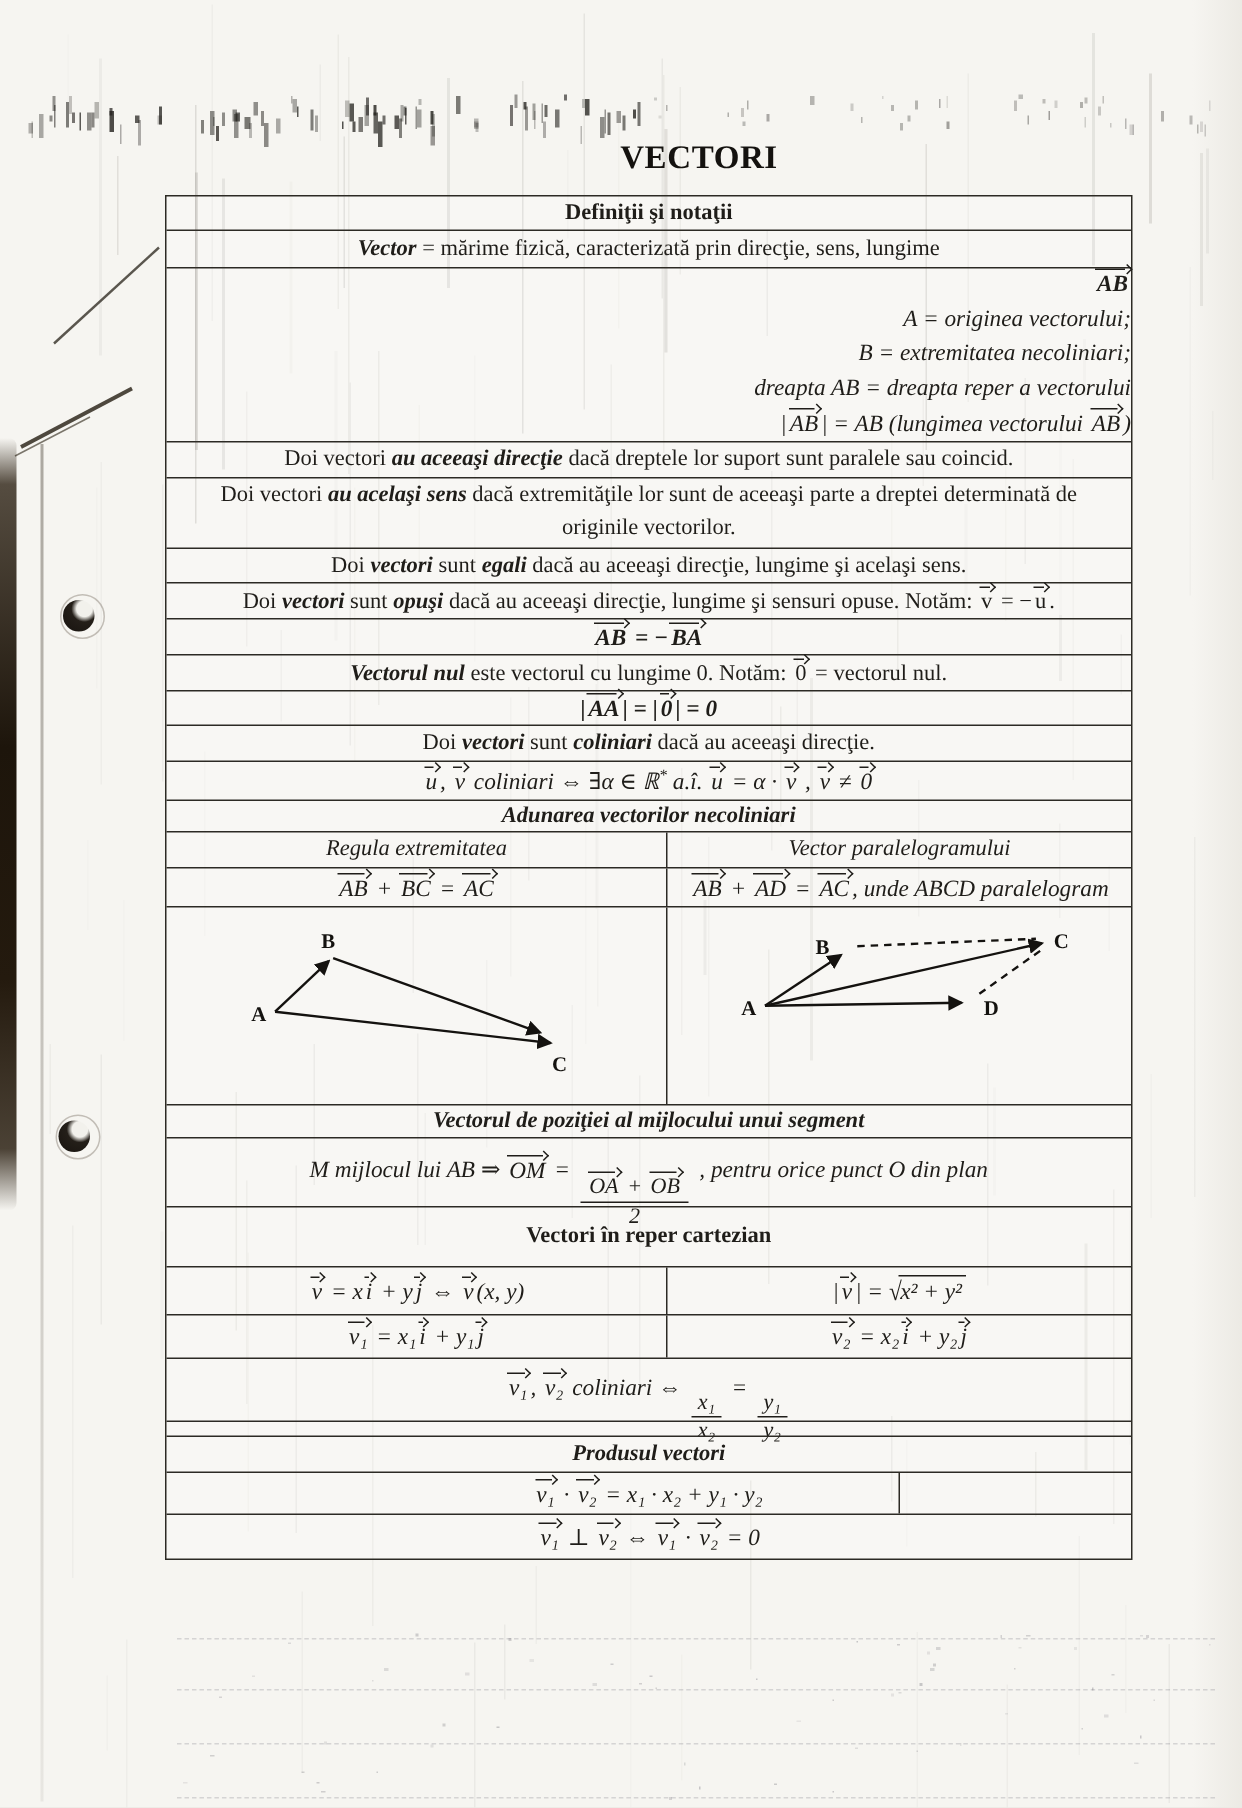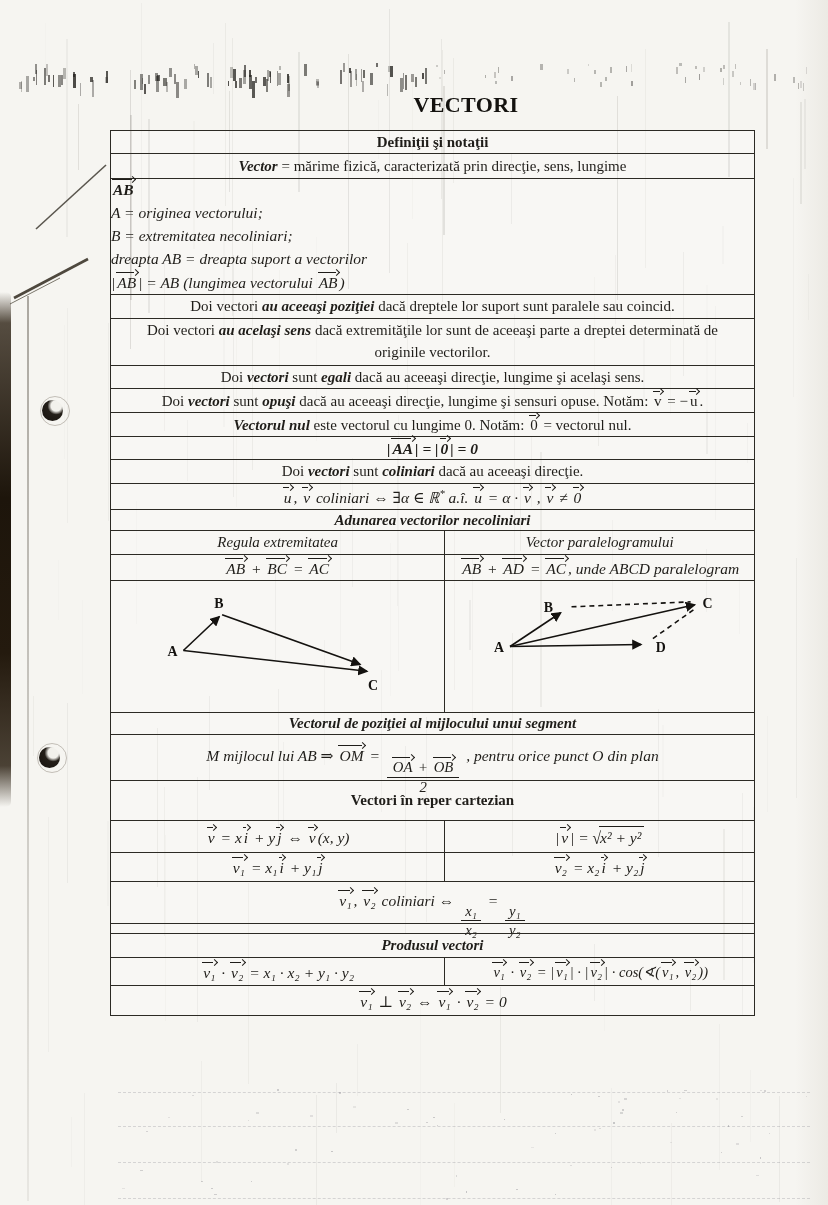--- a/index.html
+++ b/index.html
@@ -5,21 +5,21 @@
   html,body{margin:0;padding:0;background:#e9e7e2;}
   .page{position:relative;width:828px;height:1205px;overflow:hidden;
     background:linear-gradient(to right, #f6f5f1 96%, #eceae4 100%);
     font-family:"Liberation Serif","DejaVu Serif",serif;color:#1f1d19;}
   
   .title{position:absolute;top:92px;left:110px;width:712px;text-align:center;
     font-weight:bold;font-size:22px;letter-spacing:.4px;color:#14120f;z-index:2;}
   
   .vtable{position:absolute;left:110px;top:130px;width:645px;box-sizing:border-box;
     border:1.6px solid #2c2a24;font-size:15px;z-index:2;background:rgba(255,255,255,.25);}
-  .tr{display:flex;align-items:flex-start;justify-content:center;box-sizing:border-box;
+  .tr{display:flex;align-items:flex-end;justify-content:center;box-sizing:border-box;
     border-bottom:1.3px solid #2c2a24;position:relative;}
   .tr:last-child{border-bottom:none;}
   .tr.block{flex-direction:column;}
   .td{display:flex;align-items:center;justify-content:center;height:100%;
     box-sizing:border-box;padding:0 6px;text-align:center;}
   .tr.cols{align-items:stretch;}
   .td.left{width:52%;border-right:1.3px solid #2c2a24;}
   .td.right{width:48%;}
   .td.full{width:100%;}
   .fm{display:inline-block;line-height:1.25;}
@@ -98,27 +98,27 @@
     <div class="tr" style="height:25px">
       <div class="td full">
           <span class="fm"><span class="bi">Vector</span> = mărime fizică, caracterizată prin direcţie, sens, lungime</span>
         </div>
       </div>
 
     <div class="tr block math" style="height:116px">
       <div class="bl"><span class="fm bold"><span class="vec">AB</span></span></div>
       <div class="bl"><span class="fm">A = originea vectorului;</span></div>
       <div class="bl"><span class="fm">B = extremitatea necoliniari;</span></div>
-      <div class="bl"><span class="fm">dreapta AB = dreapta suport a vectorilor</span></div>
+      <div class="bl"><span class="fm">dreapta AB = dreapta reper a vectorului</span></div>
       <div class="bl"><span class="fm">|<span class="vec">AB</span>| = AB (lungimea vectorului <span class="vec">AB</span>)</span></div>
     </div>
 
     <div class="tr" style="height:24px">
       <div class="td full">
-          <span class="fm">Doi vectori <span class="bi">au aceeaşi poziţiei</span> dacă dreptele lor suport sunt paralele sau coincid.</span>
+          <span class="fm">Doi vectori <span class="bi">au aceeaşi direcţie</span> dacă dreptele lor suport sunt paralele sau coincid.</span>
         </div>
       </div>
 
     <div class="tr" style="height:47px;line-height:1.45">
       <div class="td full" style="padding:0 14px">
           <span class="fm" style="line-height:1.45">Doi vectori <span class="bi">au acelaşi sens</span> dacă extremităţile lor sunt de aceeaşi parte a dreptei determinată de originile vectorilor.</span>
         </div>
       </div>
 
     <div class="tr" style="height:23px">
@@ -126,20 +126,25 @@
           <span class="fm">Doi <span class="bi">vectori</span> sunt <span class="bi">egali</span> dacă au aceeaşi direcţie, lungime şi acelaşi sens.</span>
         </div>
       </div>
 
     <div class="tr" style="height:24px">
       <div class="td full">
           <span class="fm">Doi <span class="bi">vectori</span> sunt <span class="bi">opuşi</span> dacă au aceeaşi direcţie, lungime şi sensuri opuse. Notăm: <span class="m"><span class="vec">v</span> = −<span class="vec">u</span></span>.</span>
         </div>
       </div>
 
+    <div class="tr math bold" style="height:24px">
+      <div class="td full">
+          <span class="fm bold"><span class="vec">AB</span> = −<span class="vec">BA</span></span>
+        </div>
+      </div>
 
     <div class="tr" style="height:24px">
       <div class="td full">
           <span class="fm"><span class="bi">Vectorul nul</span> este vectorul cu lungime 0. Notăm: <span class="m"><span class="vec">0</span> = vectorul nul</span>.</span>
         </div>
       </div>
 
     <div class="tr math bold" style="height:23px">
       <div class="td full">
           <span class="fm bold">|<span class="vec">AA</span>| = |<span class="vec">0</span>| = 0</span>
@@ -274,23 +279,20 @@
 
     <div class="tr bi-row" style="height:24px">
       <div class="td full">
           <span class="fm">Produsul vectori</span>
         </div>
       </div>
 
     <div class="tr cols math" style="height:28px">
       <div class="td left">
           <span class="fm"><span class="vec">v₁</span> · <span class="vec">v₂</span> = x₁ · x₂ + y₁ · y₂</span>
-        </div>
-      <div class="td right">
-          <span class="fm" style="font-size:14.5px"><span class="vec">v₁</span> · <span class="vec">v₂</span> = |<span class="vec">v₁</span>| · |<span class="vec">v₂</span>| · cos(∢(<span class="vec">v₁</span>, <span class="vec">v₂</span>))</span>
         </div>
       </div>
 
     <div class="tr math" style="height:29px">
       <div class="td full">
           <span class="fm"><span class="vec">v₁</span> ⊥ <span class="vec">v₂</span> ⇔ <span class="vec">v₁</span> · <span class="vec">v₂</span> = 0</span>
         </div>
       </div>
 
   </div>

